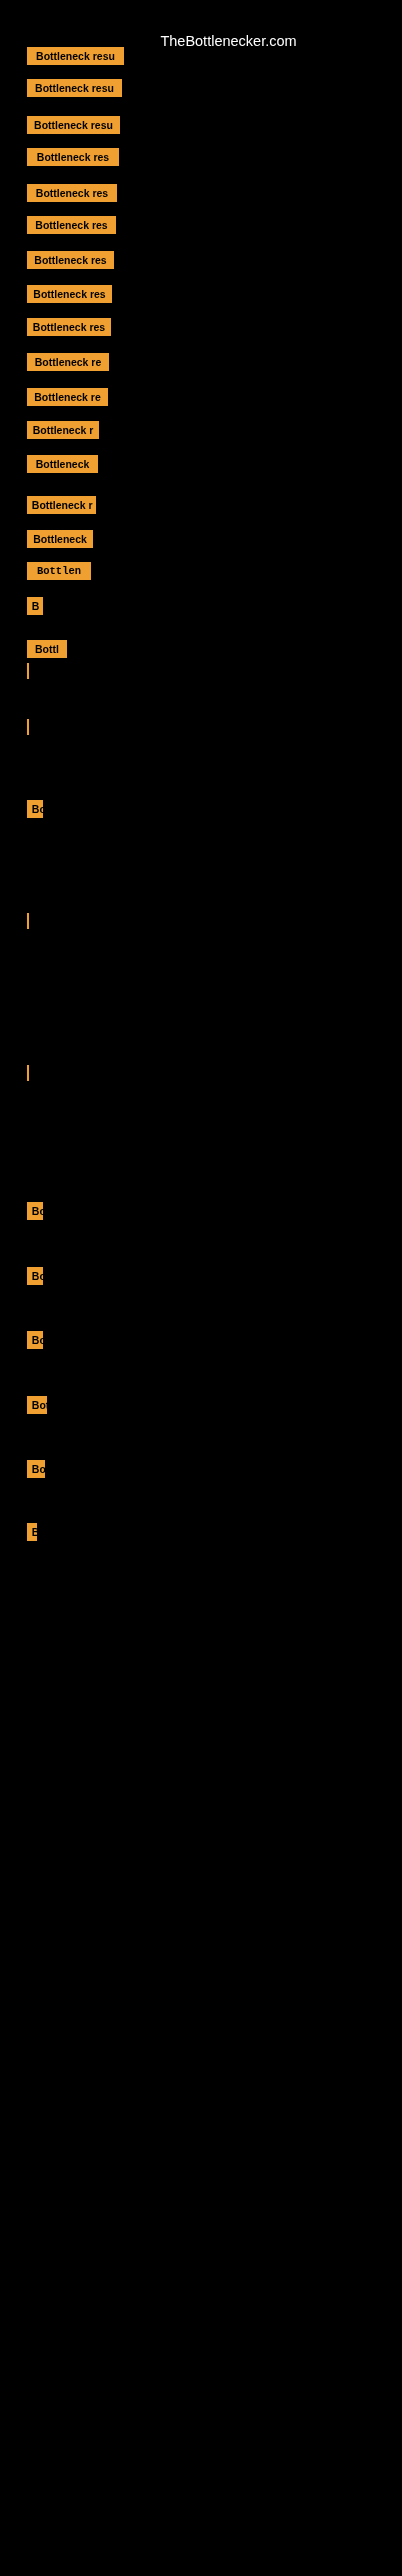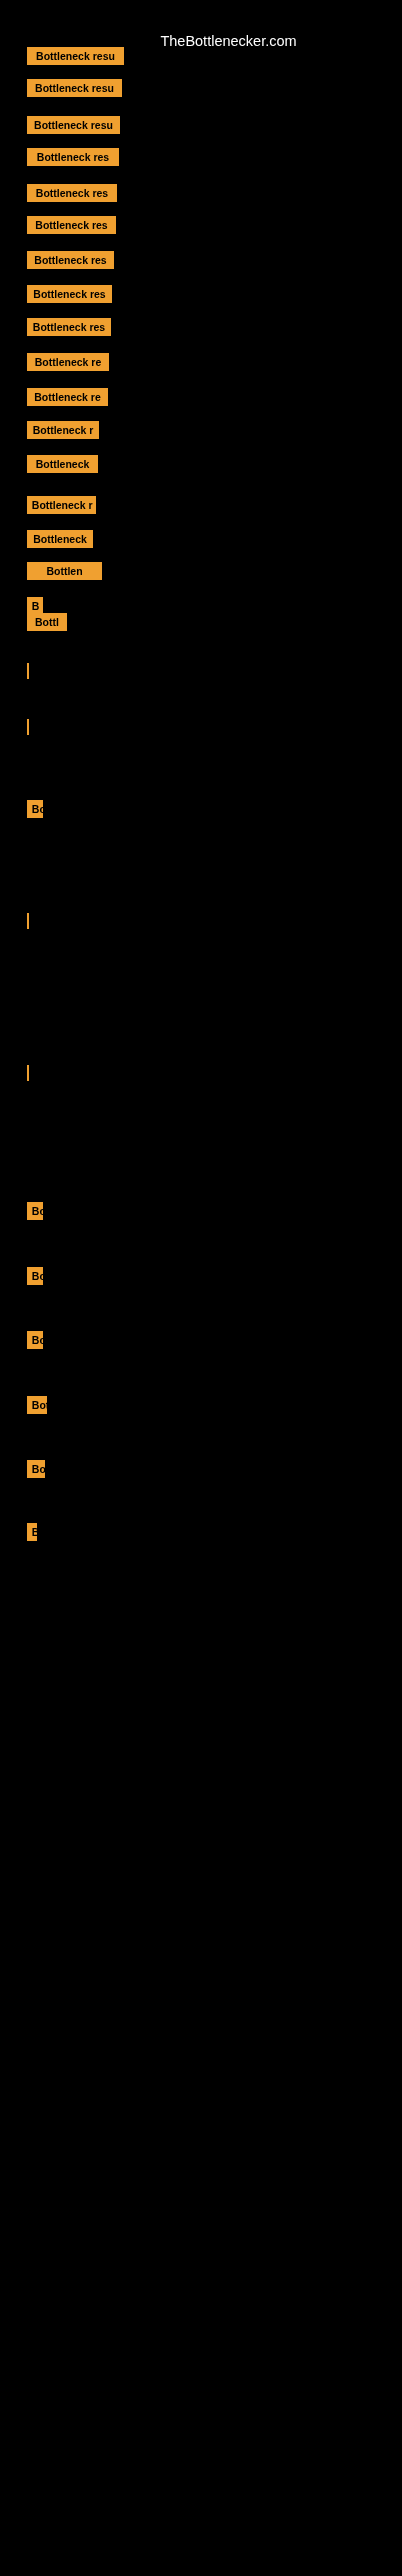--- a/index.html
+++ b/index.html
@@ -60,23 +60,23 @@
 <div class="bottleneck-item" style="top: 189px; width: 89px;">Bottleneck res</div>
 <div class="bottleneck-item" style="top: 224px; width: 87px;">Bottleneck res</div>
 <div class="bottleneck-item" style="top: 258px; width: 85px;">Bottleneck res</div>
 <div class="bottleneck-item" style="top: 291px; width: 84px;">Bottleneck res</div>
 <div class="bottleneck-item" style="top: 326px; width: 82px;">Bottleneck re</div>
 <div class="bottleneck-item" style="top: 361px; width: 81px;">Bottleneck re</div>
 <div class="bottleneck-item" style="top: 394px; width: 72px;">Bottleneck r</div>
 <div class="bottleneck-item" style="top: 428px; width: 71px;">Bottleneck</div>
 <div class="bottleneck-item" style="top: 469px; width: 69px;">Bottleneck r</div>
 <div class="bottleneck-item" style="top: 503px; width: 66px;">Bottleneck</div>
-<div class="bottleneck-item" style="top: 535px; width: 75px;">Bottlen</div>
+<div class="bottleneck-item" style="top: 535px; width: 64px; font-family: Liberation Mono, monospace;">Bottlen</div>
 <div class="bottleneck-item" style="top: 570px; width: 16px;">B</div>
-<div class="bottleneck-item" style="top: 586px; width: 40px;">Bottl</div>
+<div class="bottleneck-item" style="top: 613px; width: 40px;">Bottl</div>
 <div class="line-marker" style="top: 636px;"></div>
 <div class="line-marker" style="top: 692px;"></div>
 <div class="bottleneck-item" style="top: 773px; width: 16px;">Bo</div>
 <div class="line-marker" style="top: 886px;"></div>
 <div class="line-marker" style="top: 1038px;"></div>
 <div class="bottleneck-item" style="top: 1175px; width: 16px;">Bo</div>
 <div class="bottleneck-item" style="top: 1240px; width: 16px;">Bo</div>
 <div class="bottleneck-item" style="top: 1304px; width: 16px;">Bo</div>
 <div class="bottleneck-item" style="top: 1369px; width: 20px;">Bot</div>
 <div class="bottleneck-item" style="top: 1433px; width: 17.7px;">Bott</div>

